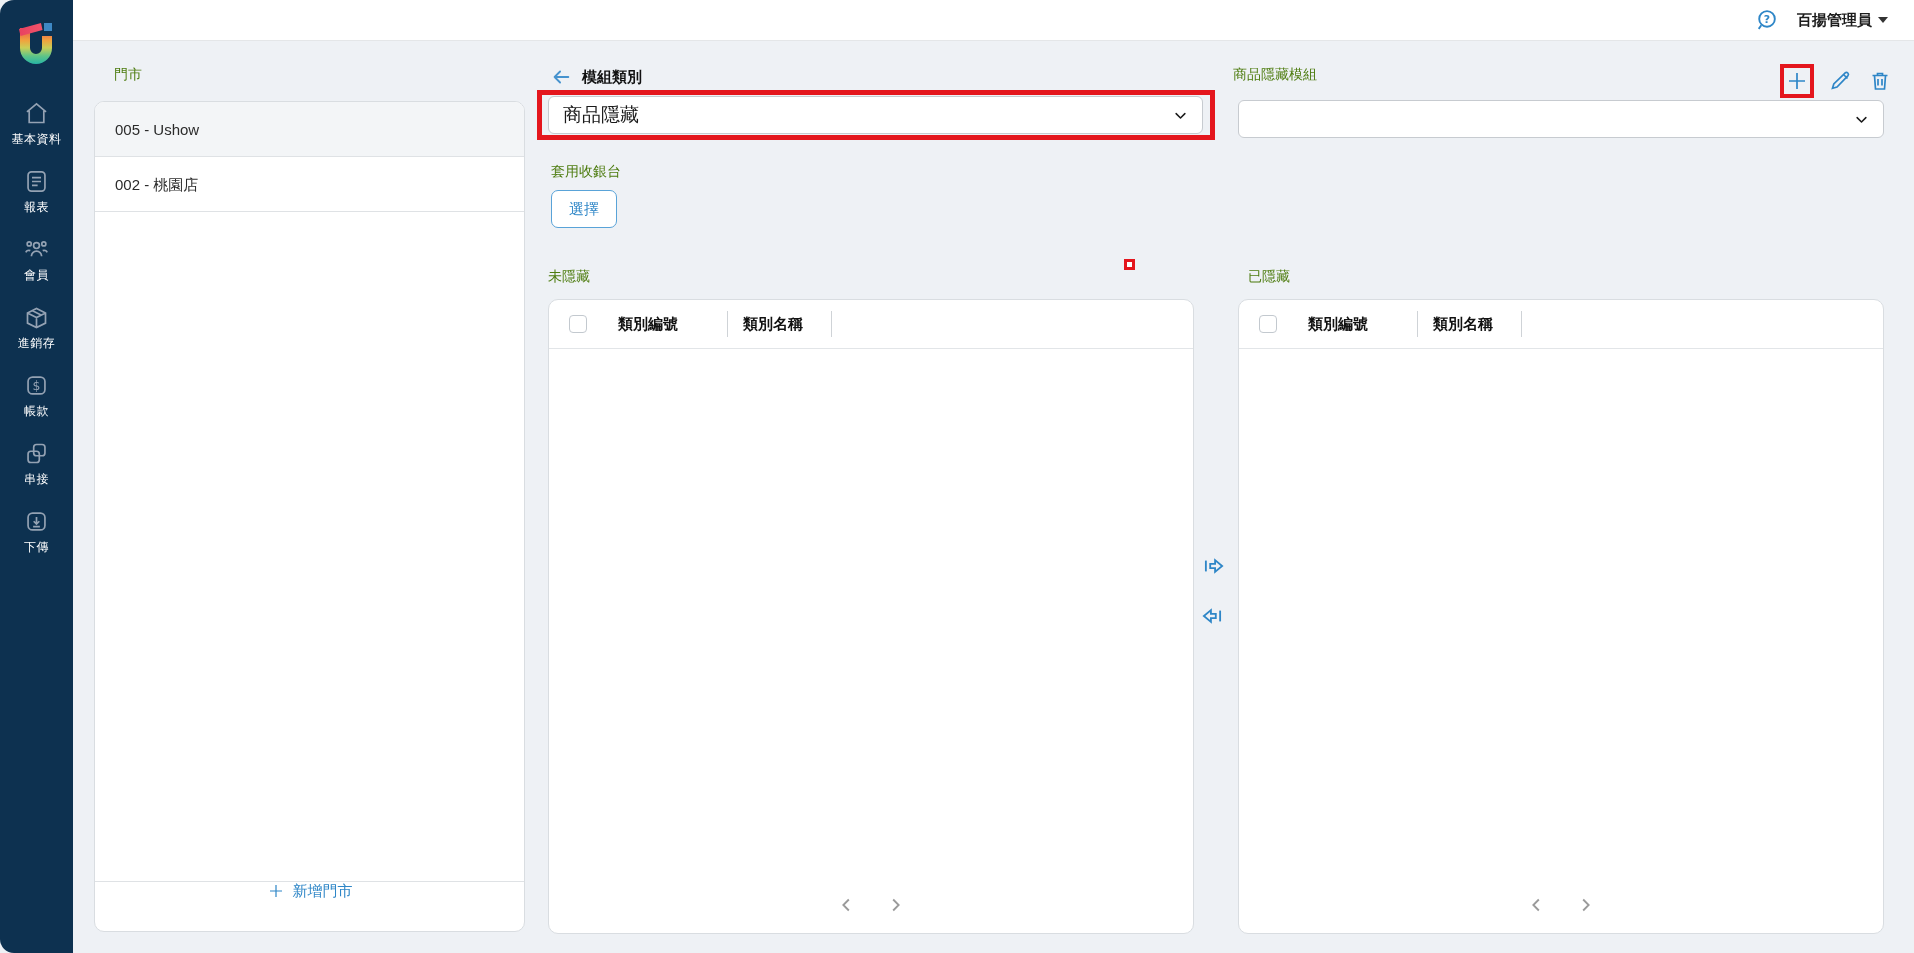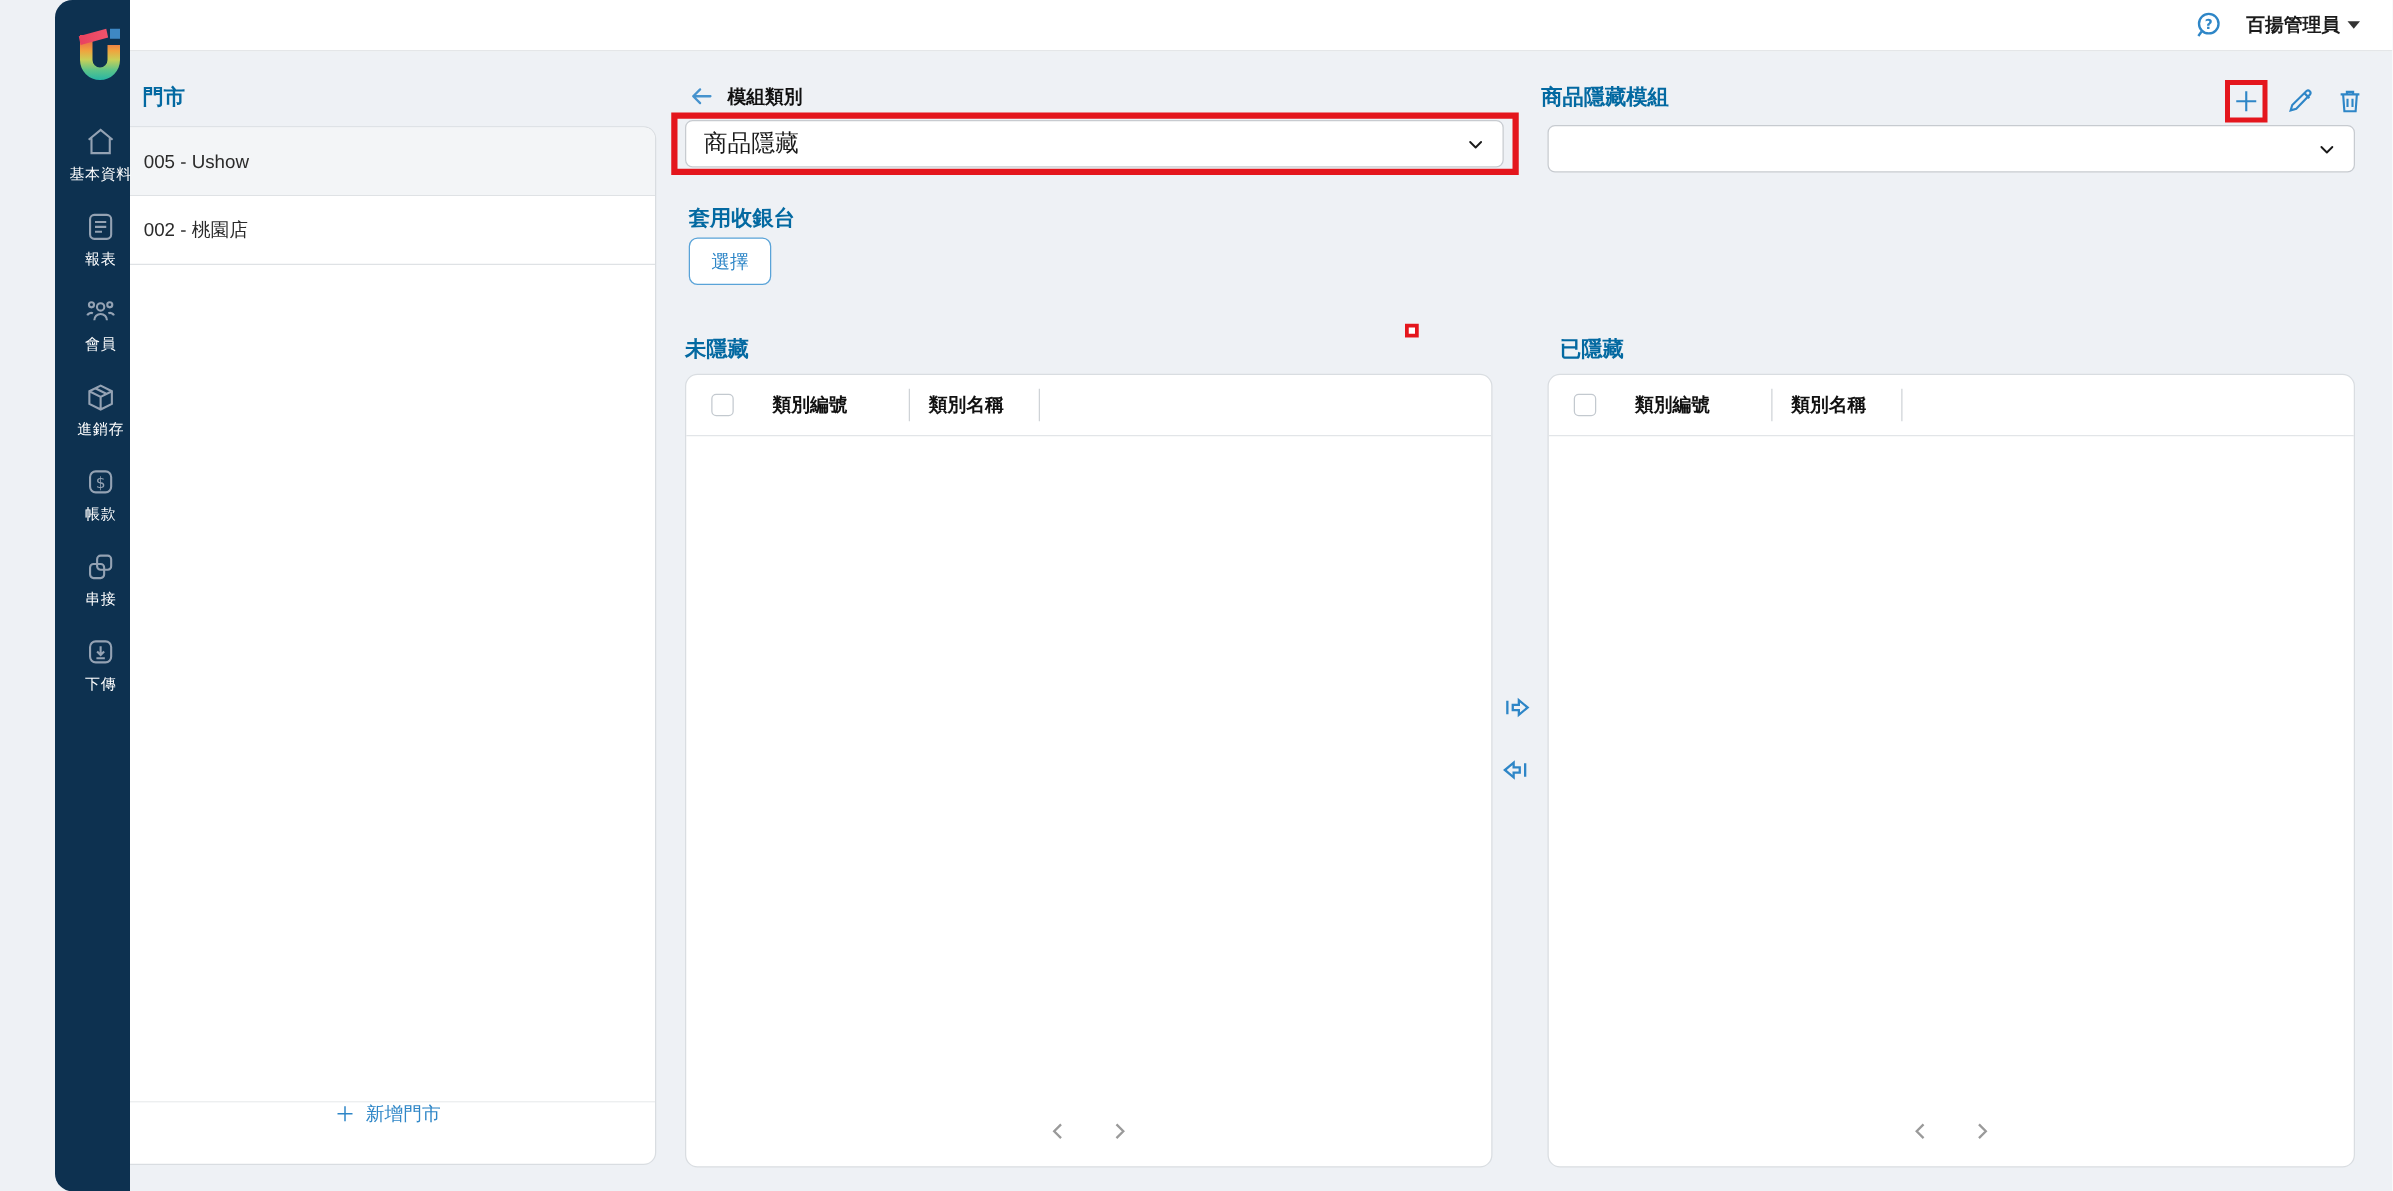--- a/index.html
+++ b/index.html
@@ -1,37 +1,37 @@
 <!DOCTYPE html>
 <html><head>
 <meta charset="utf-8">
 <style>
   * { margin:0; padding:0; box-sizing:border-box; }
   html,body { width:1914px; height:953px; font-family:"Liberation Sans", sans-serif; background:#fff; }
   .stage { position:relative; width:1914px; height:953px; overflow:hidden; background:#eef1f5; }
 
   
-  .sidebar { position:absolute; left:0; top:0; width:60px; height:953px; background:#0d3150; z-index:5;
-             border-top-left-radius:14px; border-bottom-left-radius:14px;margin-left:44px; }
+  .sidebar { position:absolute; left:0; top:0; width:73px; height:953px; background:#0d3150; z-index:5;
+             border-top-left-radius:14px; border-bottom-left-radius:14px; }
   .logo { position:absolute; left:13px; top:16px; width:46px; height:52px; }
   .nav { position:absolute; left:0; top:100px; width:73px; display:flex; flex-direction:column; }
   .nav-item { width:73px; height:68px; display:flex; flex-direction:column; align-items:center; justify-content:flex-start; cursor:pointer; }
   .nav-item svg { width:27px; height:27px; stroke:#94a2b3; fill:none; stroke-width:1.5; }
   .nav-label { margin-top:4px; font-size:12px; color:#ffffff; letter-spacing:0.5px; white-space:nowrap; }
 
   
   .topbar { position:absolute; left:73px; top:0; width:1841px; height:41px; background:#ffffff; border-bottom:1px solid #e4e6e8;
             display:flex; align-items:center; justify-content:flex-end; padding-right:26px; gap:18px; z-index:4; }
   .help-icon { width:25px; height:25px; cursor:pointer; }
   .user-menu { display:flex; align-items:center; gap:6px; cursor:pointer; }
   .user-name { font-size:15px; font-weight:bold; color:#1c1c1c; }
   .caret-down { width:0; height:0; border-left:5px solid transparent; border-right:5px solid transparent; border-top:6px solid #333; }
 
   
-  .section-label { position:absolute; font-size:17px; font-weight:bold; color:#0369a1; }
+  .section-label { position:absolute; font-size:14px; font-weight:normal; color:#4d7c0f; }
   .card { position:absolute; background:#fff; border:1px solid #d9dde1; border-radius:10px; }
 
   
   .store-card { left:94px; top:101px; width:431px; height:831px; }
   .store-list { position:absolute; left:0; top:0; width:100%; }
   .store-row { height:55px; line-height:55px; padding-left:20px; font-size:15px; color:#2b2b2b;
                border-bottom:1px solid #dfe2e5; cursor:pointer; background:#fff; }
   .store-row:nth-child(1) { background:#f3f5f7; border-top-left-radius:9px; border-top-right-radius:9px; }
   .store-row:nth-child(4) { background:#5eead4; }
   .store-row.selected { background:#e7eff8; }

